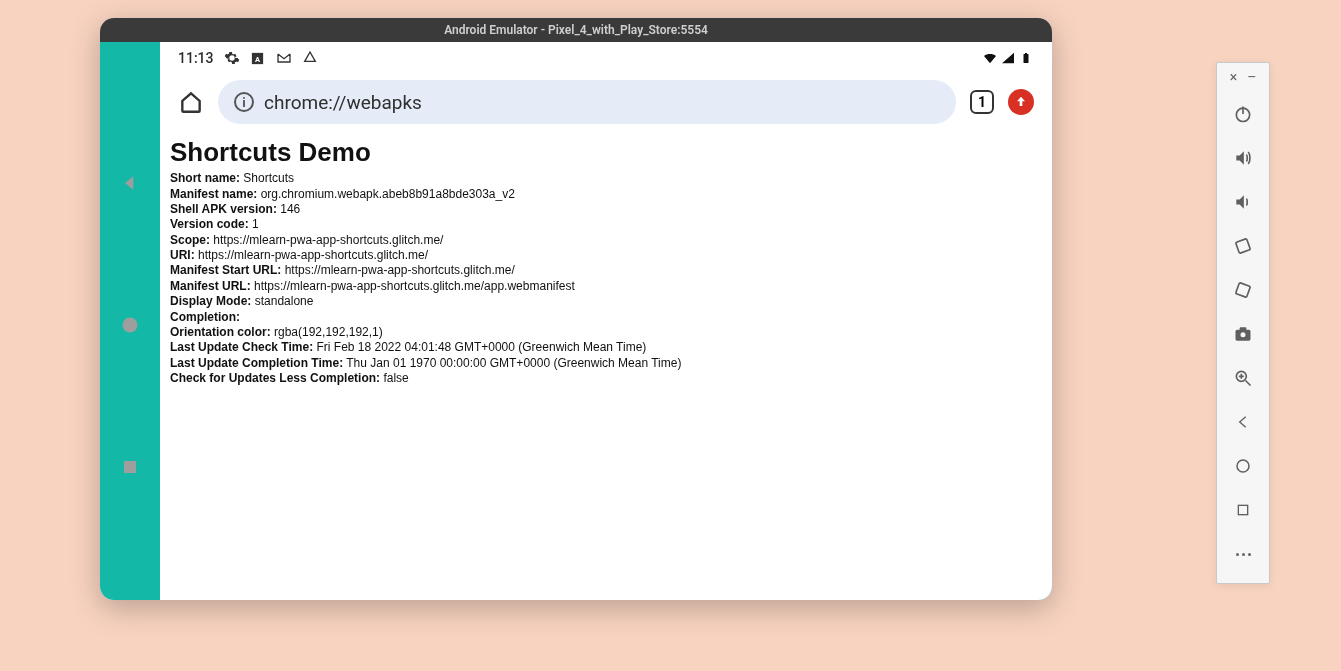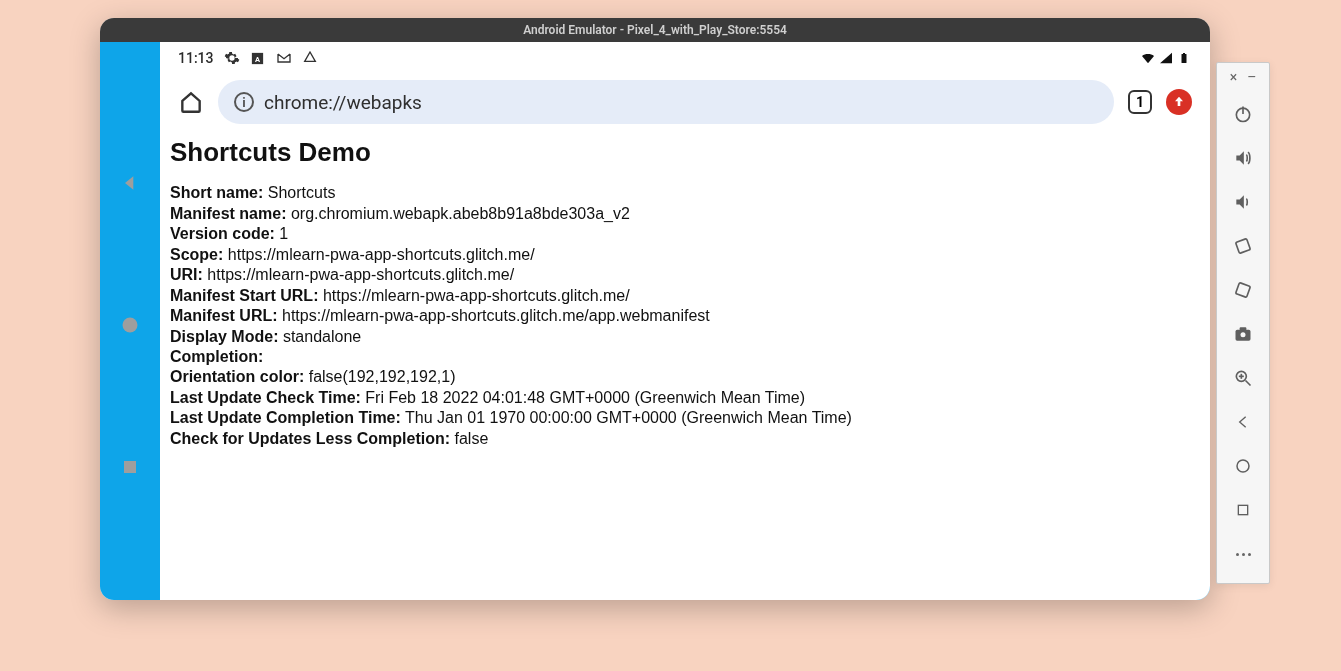--- a/index.html
+++ b/index.html
@@ -8,21 +8,21 @@
     width: 1341px;
     height: 671px;
     font-family: Roboto, Arial, sans-serif;
     position: relative;
     overflow: hidden;
   }
   .emulator-window {
     position: absolute;
     left: 100px;
     top: 18px;
-    width: 1110px;
+    width: 952px;
     height: 582px;
     background: #fff;
     border-radius: 14px;
     box-shadow: 0 8px 30px rgba(0,0,0,0.25);
     overflow: hidden;
     display: flex;
     flex-direction: column;
   }
   .titlebar {
     height: 24px;
@@ -30,21 +30,21 @@
     color: #cfcfcf;
     font-size: 12px;
     display: flex;
     align-items: center;
     justify-content: center;
     font-weight: 600;
   }
   .emu-body {
     flex: 1;
     display: flex;
-    background: #0ea5e9;
+    background: #14b8a6;
   }
   .nav-rail {
     width: 60px;
     display: flex;
     flex-direction: column;
     align-items: center;
     padding-top: 130px;
     gap: 120px;
   }
   .nav-rail .nav-btn {
@@ -120,24 +120,24 @@
     padding: 6px 10px 0 10px;
     font-family: -apple-system, "Helvetica Neue", Arial, sans-serif;
     font-size: 20px;
     line-height: 1.28;
     color: #111;
     overflow: hidden;
   }
   .page-content h2 {
     font-size: 26px;
     font-weight: 700;
-    margin-bottom: 14px;
+    margin-bottom: 2px;
   }
   .page-content .row {
-    font-size: 16px;
+    font-size: 12px;
   }
   .page-content .row .lbl {
     font-weight: 700;
   }
   .side-panel {
     position: absolute;
     left: 1216px;
     top: 62px;
     width: 54px;
     height: 522px;
@@ -266,28 +266,29 @@
               <path d="M12 4l6 7h-4v7h-4v-7H6z"></path>
             </svg>
         </div>
       </div>
 
       <div class="page-content">
         <h2>Shortcuts Demo</h2>
         <div id="fields">
             <div class="row"><span class="lbl">Short name:</span><span> Shortcuts</span></div>
             <div class="row"><span class="lbl">Manifest name:</span><span> org.chromium.webapk.abeb8b91a8bde303a_v2</span></div>
+            <div class="row"><span class="lbl">Shell APK version:</span><span> 146</span></div>
             <div class="row"><span class="lbl">Version code:</span><span> 1</span></div>
             <div class="row"><span class="lbl">Scope:</span><span> https://mlearn-pwa-app-shortcuts.glitch.me/</span></div>
             <div class="row"><span class="lbl">URI:</span><span> https://mlearn-pwa-app-shortcuts.glitch.me/</span></div>
             <div class="row"><span class="lbl">Manifest Start URL:</span><span> https://mlearn-pwa-app-shortcuts.glitch.me/</span></div>
             <div class="row"><span class="lbl">Manifest URL:</span><span> https://mlearn-pwa-app-shortcuts.glitch.me/app.webmanifest</span></div>
             <div class="row"><span class="lbl">Display Mode:</span><span> standalone</span></div>
             <div class="row"><span class="lbl">Completion:</span><span> </span></div>
-            <div class="row"><span class="lbl">Orientation color:</span><span> false(192,192,192,1)</span></div>
+            <div class="row"><span class="lbl">Orientation color:</span><span> rgba(192,192,192,1)</span></div>
             <div class="row"><span class="lbl">Last Update Check Time:</span><span> Fri Feb 18 2022 04:01:48 GMT+0000 (Greenwich Mean Time)</span></div>
             <div class="row"><span class="lbl">Last Update Completion Time:</span><span> Thu Jan 01 1970 00:00:00 GMT+0000 (Greenwich Mean Time)</span></div>
             <div class="row"><span class="lbl">Check for Updates Less Completion:</span><span> false</span></div>
           </div>
       </div>
     </div>
   </div>
 </div>
 
 <div class="side-panel">

